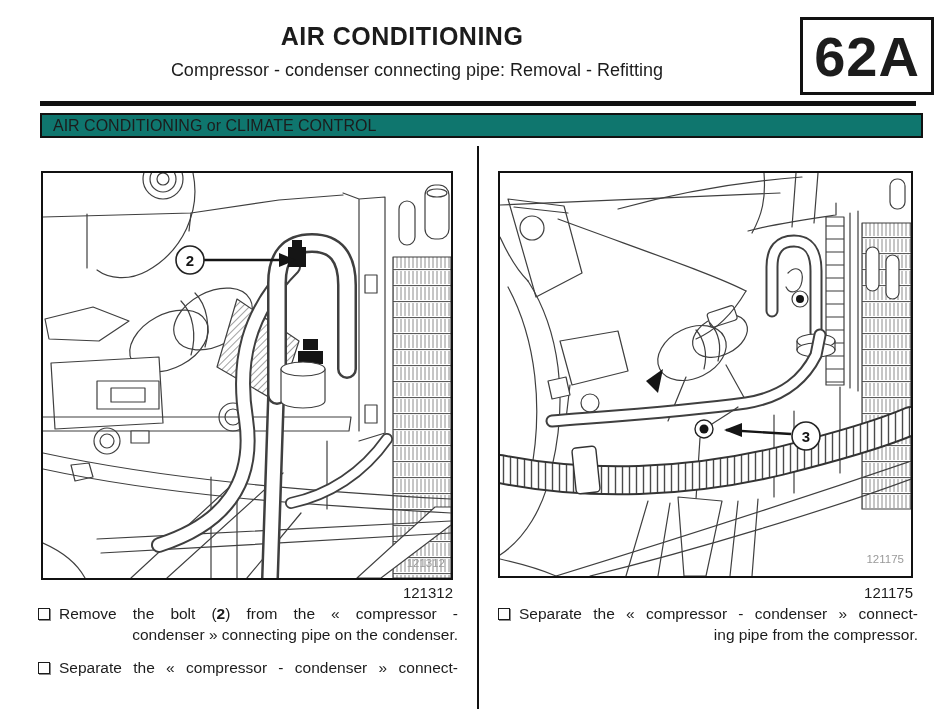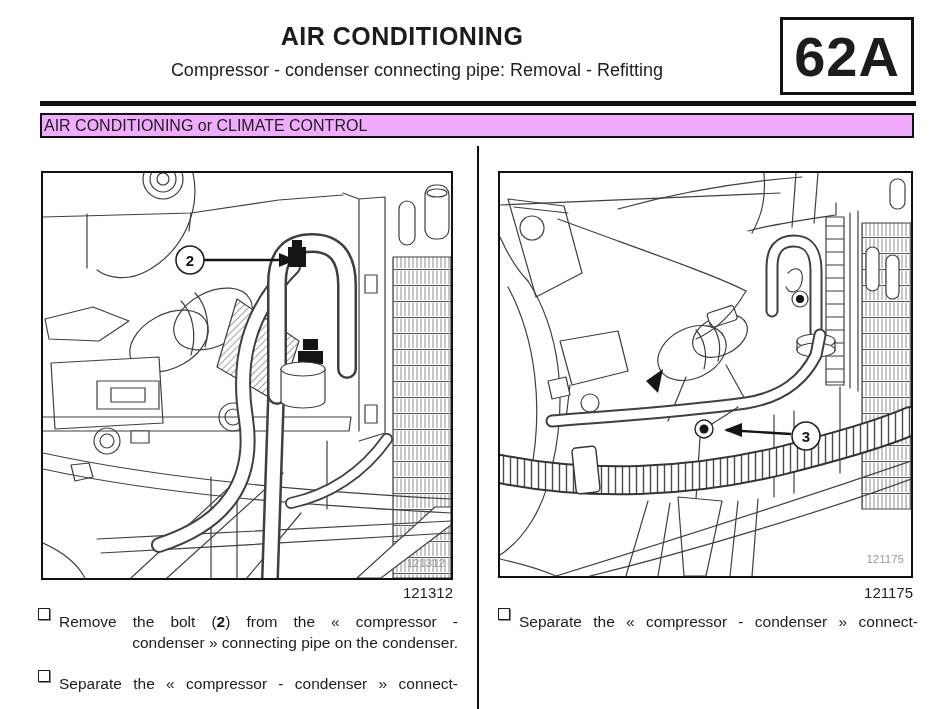--- a/index.html
+++ b/index.html
@@ -9,48 +9,48 @@
   }
   .title{
     position:absolute;left:0;right:138px;top:22px;text-align:center;
     font-size:25px;font-weight:bold;letter-spacing:.5px;
   }
   .subtitle{
     position:absolute;left:14px;right:122px;top:60px;text-align:center;
     font-size:18px;font-weight:normal;
   }
   .code-box{
-    position:absolute;left:780px;top:17px;width:128px;height:72px;
+    position:absolute;left:800px;top:17px;width:128px;height:72px;
     border:3px solid #111;display:flex;align-items:center;justify-content:center;
     font-size:56px;font-weight:bold;letter-spacing:1px;background:#fff;
   }
   .rule{position:absolute;left:40px;top:101px;width:876px;height:5px;background:#111;}
   .banner{
     position:absolute;left:40px;top:113px;width:868px;height:21px;
-    border:2px solid #111;font-size:16px;line-height:21px;padding-left:2px;
-    background:#f0abfc;white-space:nowrap;
+    border:2px solid #111;font-size:16px;line-height:21px;padding-left:11px;
+    background:#0f766e;white-space:nowrap;
   }
   .col-divider{position:absolute;left:477px;top:146px;width:2px;height:563px;background:#111;}
   .fig{position:absolute;top:171px;border:2px solid #111;background:#fff;}
   .fig-left{left:41px;width:408px;height:405px;}
   .fig-right{left:498px;width:411px;height:403px;}
   .fig svg{display:block;width:100%;height:100%;}
   .fig-num{position:absolute;top:584px;font-size:15px;text-align:right;color:#1c1c1c;}
   .fig-num-left{left:41px;width:412px;}
   .fig-num-right{left:498px;width:415px;}
   .col{position:absolute;top:603px;width:421px;font-size:15.5px;line-height:21px;}
   .col-left{left:37px;}
   .col-right{left:497px;}
   .step{display:flex;margin-bottom:12px;}
   .bullet{
     width:10px;height:10px;border:1.7px solid #1c1c1c;flex:none;
     margin:5px 9px 0 1px;background:#fff;box-shadow:1px 1px 0 #8a8a8a;
   }
   .step-lines{flex:1;}
-  .line-fill{text-align:justify;text-align-last:justify;margin-top:8px;}
+  .line-fill{text-align:justify;text-align-last:justify;}
   .line-last{text-align:right;}
   svg text{font-family:"Liberation Sans",sans-serif;}
   svg .callout-num{font-size:15px;font-weight:bold;fill:#151515;}
   svg .watermark{font-size:11.5px;fill:#9a9a9a;}
 </style>
 </head>
 <body>
 
 <div class="title">AIR CONDITIONING</div>
 <div class="subtitle">Compressor - condenser connecting pipe: Removal - Refitting</div>
@@ -258,15 +258,16 @@
       <div class="step-lines">
         <div class="line-fill"><span>Separate the « compressor - condenser » connect-</span></div>
       </div>
     </div>
   </div>
 <div class="col col-right">
     <div class="step">
       <span class="bullet"></span>
       <div class="step-lines">
         <div class="line-fill"><span>Separate the « compressor - condenser » connect-</span></div>
+        <div class="line-last"><span>ing pipe from the compressor.</span></div>
       </div>
     </div>
   </div>
 
 </body></html>

